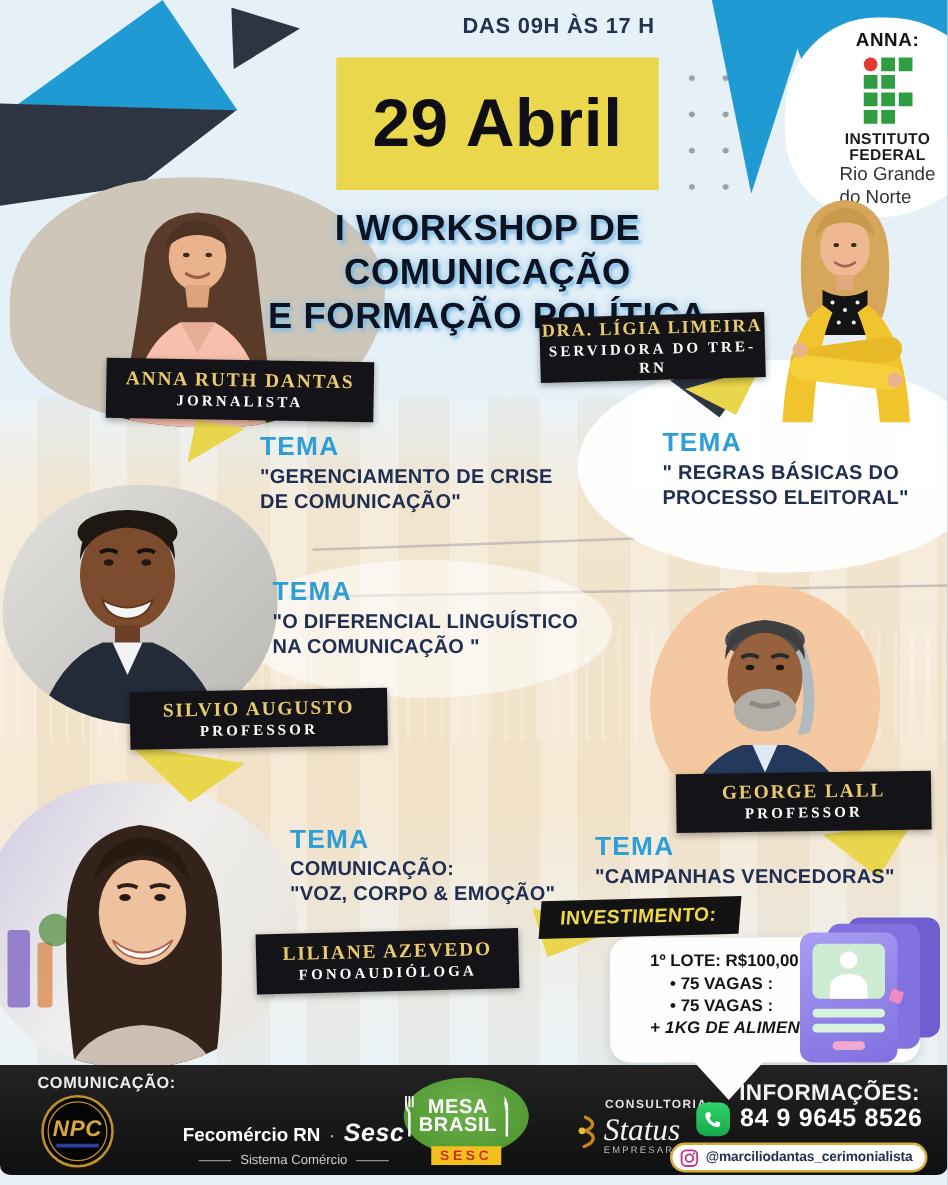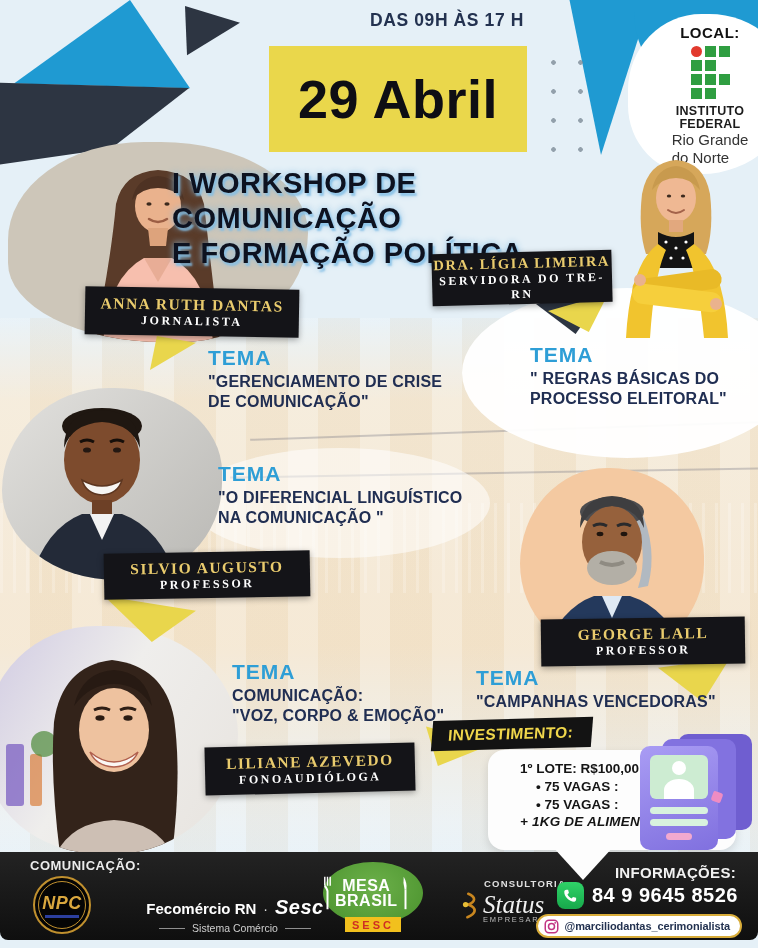--- a/index.html
+++ b/index.html
@@ -28,21 +28,21 @@
 
 #hours { left:370px; top:10px; font-size:17.5px; font-weight:800; color:#233250; letter-spacing:.6px; z-index:5;}
 #banner { left:269px; top:46px; width:258px; height:106px; background:#ead74b; display:flex; align-items:center; justify-content:center; z-index:4;}
 #banner .date { font-size:54px; font-weight:800; color:#0e0e14; letter-spacing:.5px; }
 #local-blob { left:628px; top:14px; width:164px; height:160px; background:#fff; border-radius:47% 53% 58% 42% / 50% 50% 55% 45%; display:flex; flex-direction:column; align-items:center; padding-top:10px; z-index:4;}
 .local-label { font-size:15px; font-weight:800; color:#111; letter-spacing:.5px; }
 .if-logo { display:grid; grid-template-columns:repeat(3, 11px); grid-auto-rows:11px; gap:3px; margin:5px 0 6px; }
 .if-logo .g { background:#2f9e41; } .if-logo .r { background:#e23a2e; border-radius:50%; } .if-logo .e { background:transparent; }
 .inst { font-size:12.5px; font-weight:800; color:#1c1c1c; line-height:1.05; text-align:center; letter-spacing:.3px; }
 .region { font-size:15px; color:#333; line-height:1.15; text-align:left; }
-#title { left:172px; top:166px; width:460px; text-align:left; font-weight:800; color:#0d1220; font-size:29px; line-height:1.2; letter-spacing:.5px; z-index:5;
+#title { left:160px; top:166px; width:460px; text-align:center; font-weight:800; color:#0d1220; font-size:29px; line-height:1.2; letter-spacing:.5px; z-index:5;
   text-shadow:0 0 7px rgba(130,190,230,.95), 2px 3px 2px rgba(130,190,230,.8); }
 
 
 .blob { overflow:hidden; z-index:4; }
 #ph-anna { left:8px; top:142px; width:300px; height:200px; background:#cdc6b9; border-radius:48% 52% 45% 55% / 52% 48% 58% 42%; }
 #ph-ligia { left:596px; top:146px; width:162px; height:192px; z-index:4; }
 #ph-silvio { left:2px; top:388px; width:220px; height:192px; background:linear-gradient(135deg,#e2e1de,#b9b8b4); border-radius:50% 50% 46% 54% / 55% 45% 52% 48%; }
 #ph-george { left:520px; top:468px; width:184px; height:188px; background:#f4c9a1; border-radius:48% 52% 50% 50% / 52% 48% 50% 50%; }
 #ph-liliane { left:-14px; top:626px; width:252px; height:228px; background:linear-gradient(120deg,#cfc9e2 0%, #efeeec 45%, #e7e3de 100%); border-radius:46% 54% 52% 48% / 50% 50% 55% 45%; }
 .blob svg, #ph-ligia svg { display:block; }
@@ -114,21 +114,21 @@
 .sistema { margin-top:3px; display:flex; align-items:center; justify-content:center; gap:7px; font-size:10.5px; color:#cfcfcf; }
 .sistema::before, .sistema::after { content:""; width:26px; height:1px; background:#8f8f8f; }
 #mesa { left:323px; top:10px; width:100px; }
 .mesa-oval { width:100px; height:62px; background:radial-gradient(ellipse at 50% 40%, #6cb04a, #49912c); border-radius:50%; display:flex; align-items:center; justify-content:flex-start; gap:3px; }
 .mesa-txt { color:#fff; font-weight:800; font-size:16px; line-height:.95; letter-spacing:.5px; text-align:center; }
 .mesa-sesc { margin:-7px auto 0; width:56px; height:15px; background:#f2c01d; color:#cf2f23; font-size:11px; font-weight:800; letter-spacing:3px; display:flex; align-items:center; justify-content:center; position:relative; }
 #consult { left:484px; top:26px; color:#e0e0e0; font-size:9.5px; letter-spacing:1.2px; font-weight:600; }
 #status { left:462px; top:40px; display:flex; align-items:flex-start; gap:3px; }
 .status-name { font-family:"Liberation Serif", serif; font-style:italic; font-weight:400; color:#f2f2f2; font-size:25px; line-height:1; }
 .status-sub { font-size:7.5px; color:#bdbdbd; letter-spacing:1.8px; margin-top:-2px; text-align:right; }
-#info-label { right:22px; top:12px; color:#f2f2f2; font-size:15px; font-weight:700; letter-spacing:.3px; }
+#info-label { right:22px; top:12px; color:#f2f2f2; font-size:18px; font-weight:700; letter-spacing:.3px; }
 #phone-row { right:20px; top:30px; display:flex; align-items:center; gap:8px; }
 .wa { width:27px; height:27px; border-radius:8px; background:linear-gradient(180deg,#2fd268,#17a94b); display:flex; align-items:center; justify-content:center; }
 .phone { color:#fff; font-size:20px; font-weight:800; letter-spacing:.5px; }
 #ig-pill { right:16px; top:62px; height:24px; background:#fff; border:2px solid #d8ac39; border-radius:13px; display:flex; align-items:center; gap:6px; padding:0 10px 0 6px; }
 .handle { color:#233250; font-size:11px; font-weight:700; letter-spacing:-.1px; }
 </style>
 </head>
 <body>
 
 <div class="poster">
@@ -143,21 +143,21 @@
   <div class="abs" id="corner-blue"></div>
   <div class="abs" id="dots"></div>
   <div class="abs softblob" id="sb1"></div>
   <div class="abs softblob" id="sb2"></div>
 
   <div class="abs" id="hours">DAS 09H ÀS 17 H</div>
   <div class="abs" id="banner">
     <span class="date">29 Abril</span>
   </div>
   <div class="abs" id="local-blob">
-    <span class="local-label">LOCAL:</span>
+    <span class="local-label">ANNA:</span>
     <span class="if-logo">
       <span class="r"></span>
         <span class="g"></span>
         <span class="g"></span>
       <span class="g"></span>
         <span class="g"></span>
         <span class="e"></span>
       <span class="g"></span>
         <span class="g"></span>
         <span class="g"></span>

